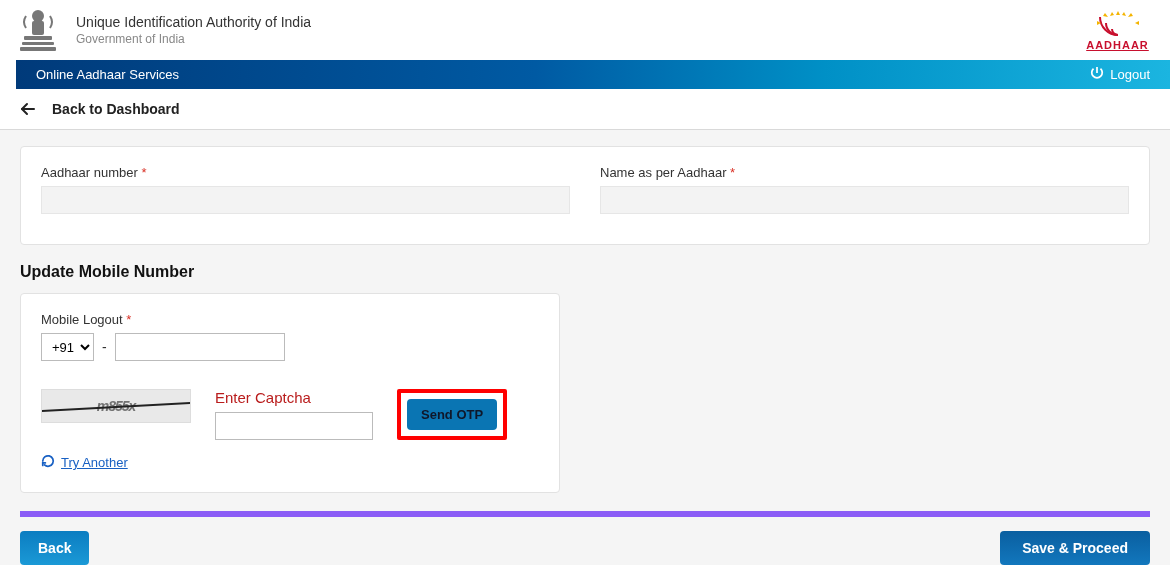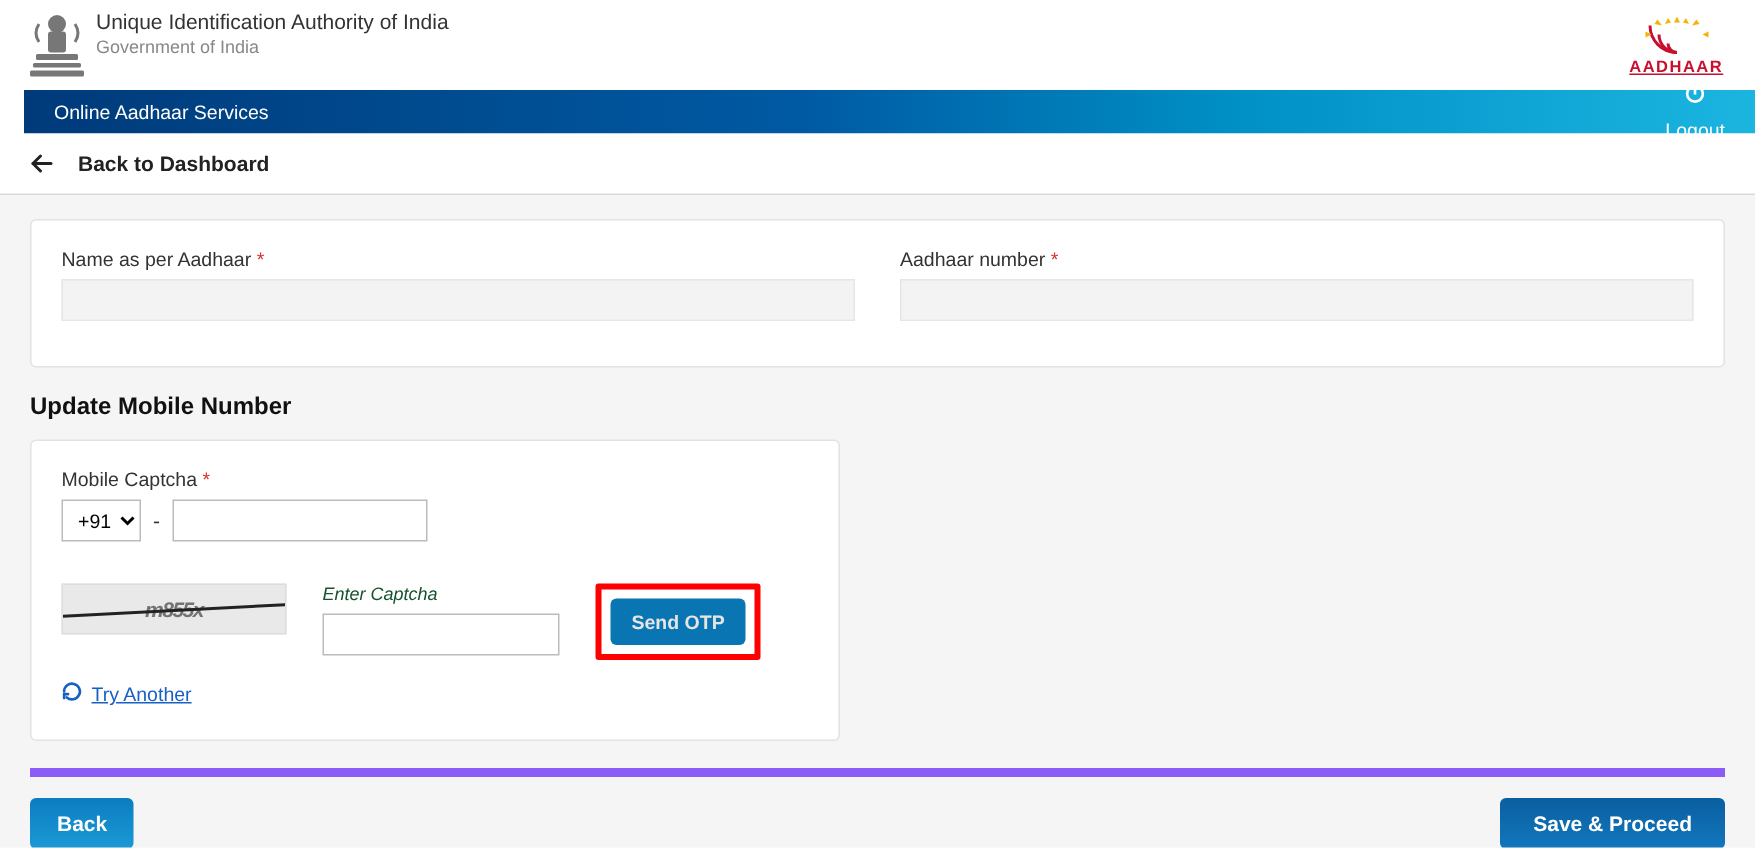--- a/index.html
+++ b/index.html
@@ -1,32 +1,32 @@
 <!DOCTYPE html>
 <html><head>
   <meta charset="utf-8">
   <style>
     * { margin: 0; padding: 0; box-sizing: border-box; font-family: Arial, Helvetica, sans-serif; }
     body { width: 1170px; height: 565px; background: #fff; overflow: hidden; }
 
     
     .header { display: flex; align-items: center; padding: 6px 20px 6px 16px; justify-content: space-between; height: 60px; }
-    .header-left { display: flex; align-items: flex-start; gap: 4px; }
+    .header-left { display: flex; align-items: center; gap: 16px; }
     .emblem { width: 44px; height: 48px; display: flex; align-items: center; justify-content: center; }
     .emblem svg { width: 44px; height: 48px; }
     .header-text .title { font-size: 14px; color: #333; font-weight: 400; }
     .header-text .subtitle { font-size: 12px; color: #888; margin-top: 2px; }
     .aadhaar-logo { width: 65px; height: 42px; display: flex; flex-direction: column; align-items: center; justify-content: flex-end; }
     .aadhaar-logo .sun { width: 54px; height: 26px; position: relative; }
     .aadhaar-logo .brand { font-size: 11px; letter-spacing: 1px; color: #c8102e; font-weight: bold; margin-top: 2px; text-decoration: underline; }
 
     
     .navbar { height: 29px; background: linear-gradient(90deg, #003a7a 0%, #005aa3 45%, #0090c6 70%, #1bb5e0 100%); display: flex; align-items: center; justify-content: space-between; padding: 0 20px; margin-left: 16px; }
     .navbar .service-title { color: #fff; font-size: 13px; font-weight: 400; }
-    .navbar .logout { color: #fff; font-size: 13px; display: flex; align-items: center; gap: 6px; text-decoration: none; flex-direction: column; }
+    .navbar .logout { color: #fff; font-size: 13px; display: flex; align-items: center; gap: 6px; text-decoration: none; }
     .navbar .logout svg { width: 14px; height: 14px; }
 
     
     .backrow { display: flex; align-items: center; gap: 14px; padding: 10px 18px; border-bottom: 1px solid #d9d9d9; background: #fff; }
     .backrow .back-arrow { width: 20px; height: 20px; display: flex; align-items: center; justify-content: center; }
     .backrow .back-label { font-size: 14px; font-weight: 700; color: #222; }
 
     
     .main { background: #f5f5f5; padding: 16px 20px 30px 20px; min-height: 436px; }
 
@@ -45,25 +45,25 @@
 
     .mnum-row { display: flex; align-items: center; gap: 8px; margin-top: 4px; margin-bottom: 28px; }
     .country-select { height: 28px; border: 1px solid #bbb; font-size: 13px; padding: 0 2px 0 6px; background: #fff; }
     .dash { font-size: 14px; color: #333; }
     .mobile-input { width: 170px; height: 28px; border: 1px solid #bbb; padding: 0 6px; font-size: 13px; background: #fff; }
 
     .captcha-row { display: flex; align-items: flex-start; gap: 24px; }
     .captcha-img { width: 150px; height: 34px; background: #e9e9e9; display: flex; align-items: center; justify-content: center; font-family: 'Times New Roman', serif; font-style: italic; font-weight: 900; font-size: 14px; letter-spacing: -1px; color: #737373; position: relative; overflow: hidden; border: 1px solid #ddd; }
     .captcha-img .strike { position: absolute; left: -5px; right: -5px; top: 50%; border-top: 2px solid #222; transform: rotate(-3deg); }
     .captcha-col { display: flex; flex-direction: column; gap: 6px; }
-    .captcha-label { font-size: 12px; color: #14532d; font-style: italic; }
+    .captcha-label { font-size: 15px; color: #b91c1c; }
     .captcha-input { width: 158px; height: 28px; border: 1px solid #bbb; padding: 0 6px; font-size: 13px; background: #fff; }
 
     .otp-wrap { border: 4px solid #ff0000; padding: 6px; border-radius: 2px; }
-    .send-otp-btn { background: #0a75b3; color: #e5e5e5; border: none; padding: 8px 14px; font-size: 13px; border-radius: 4px; cursor: pointer; font-weight: 600; }
+    .send-otp-btn { background: #0a75b3; color: #0f172a; border: none; padding: 8px 14px; font-size: 13px; border-radius: 4px; cursor: pointer; font-weight: 600; }
 
     .try-another { display: inline-flex; align-items: center; gap: 6px; color: #1860c3; font-size: 13px; text-decoration: underline; margin-top: 14px; cursor: pointer; }
     .try-another svg { width: 14px; height: 14px; }
 
     .footer-btns { display: flex; justify-content: space-between; margin-top: 18px; border-top: 6px solid #8b5cf6; padding-top: 14px; }
     .btn { border: none; border-radius: 4px; color: #fff; font-size: 14px; font-weight: 700; padding: 9px 18px; cursor: pointer; }
     .btn-back { background: linear-gradient(180deg, #0b7dc1 0%, #1b99d6 100%); }
     .btn-proceed { background: linear-gradient(180deg, #0a5fa0 0%, #1277bd 100%); padding: 9px 22px; }
   </style>
 </head>
@@ -133,41 +133,41 @@
     </svg>
   </span>
   <span class="back-label">Back to Dashboard</span>
 </div>
 
 <div class="main">
 
   <div class="card top-card">
     <div class="field-col">
       <div class="field-label">
-        <span>Name as per Aadhaar</span> <span class="req">*</span>
+        <span>Aadhaar number</span> <span class="req">*</span>
       </div>
       <div class="field-input readonly">
         <span class="blurred"></span>
       </div>
     </div>
     <div class="field-col">
       <div class="field-label">
-        <span>Aadhaar number</span> <span class="req">*</span>
+        <span>Name as per Aadhaar</span> <span class="req">*</span>
       </div>
       <div class="field-input readonly">
         <span class="blurred"></span>
       </div>
     </div>
   </div>
 
   <div class="section-title">Update Mobile Number</div>
 
   <div class="card mobile-card">
     <div class="field-label">
-      <span>Mobile Captcha</span> <span class="req">*</span>
+      <span>Mobile Logout</span> <span class="req">*</span>
     </div>
     <div class="mnum-row">
       <select class="country-select">
         <option>+91</option>
       </select>
       <span class="dash">-</span>
       <input class="mobile-input" type="text" value="" style="">
     </div>
 
     <div class="captcha-row">

